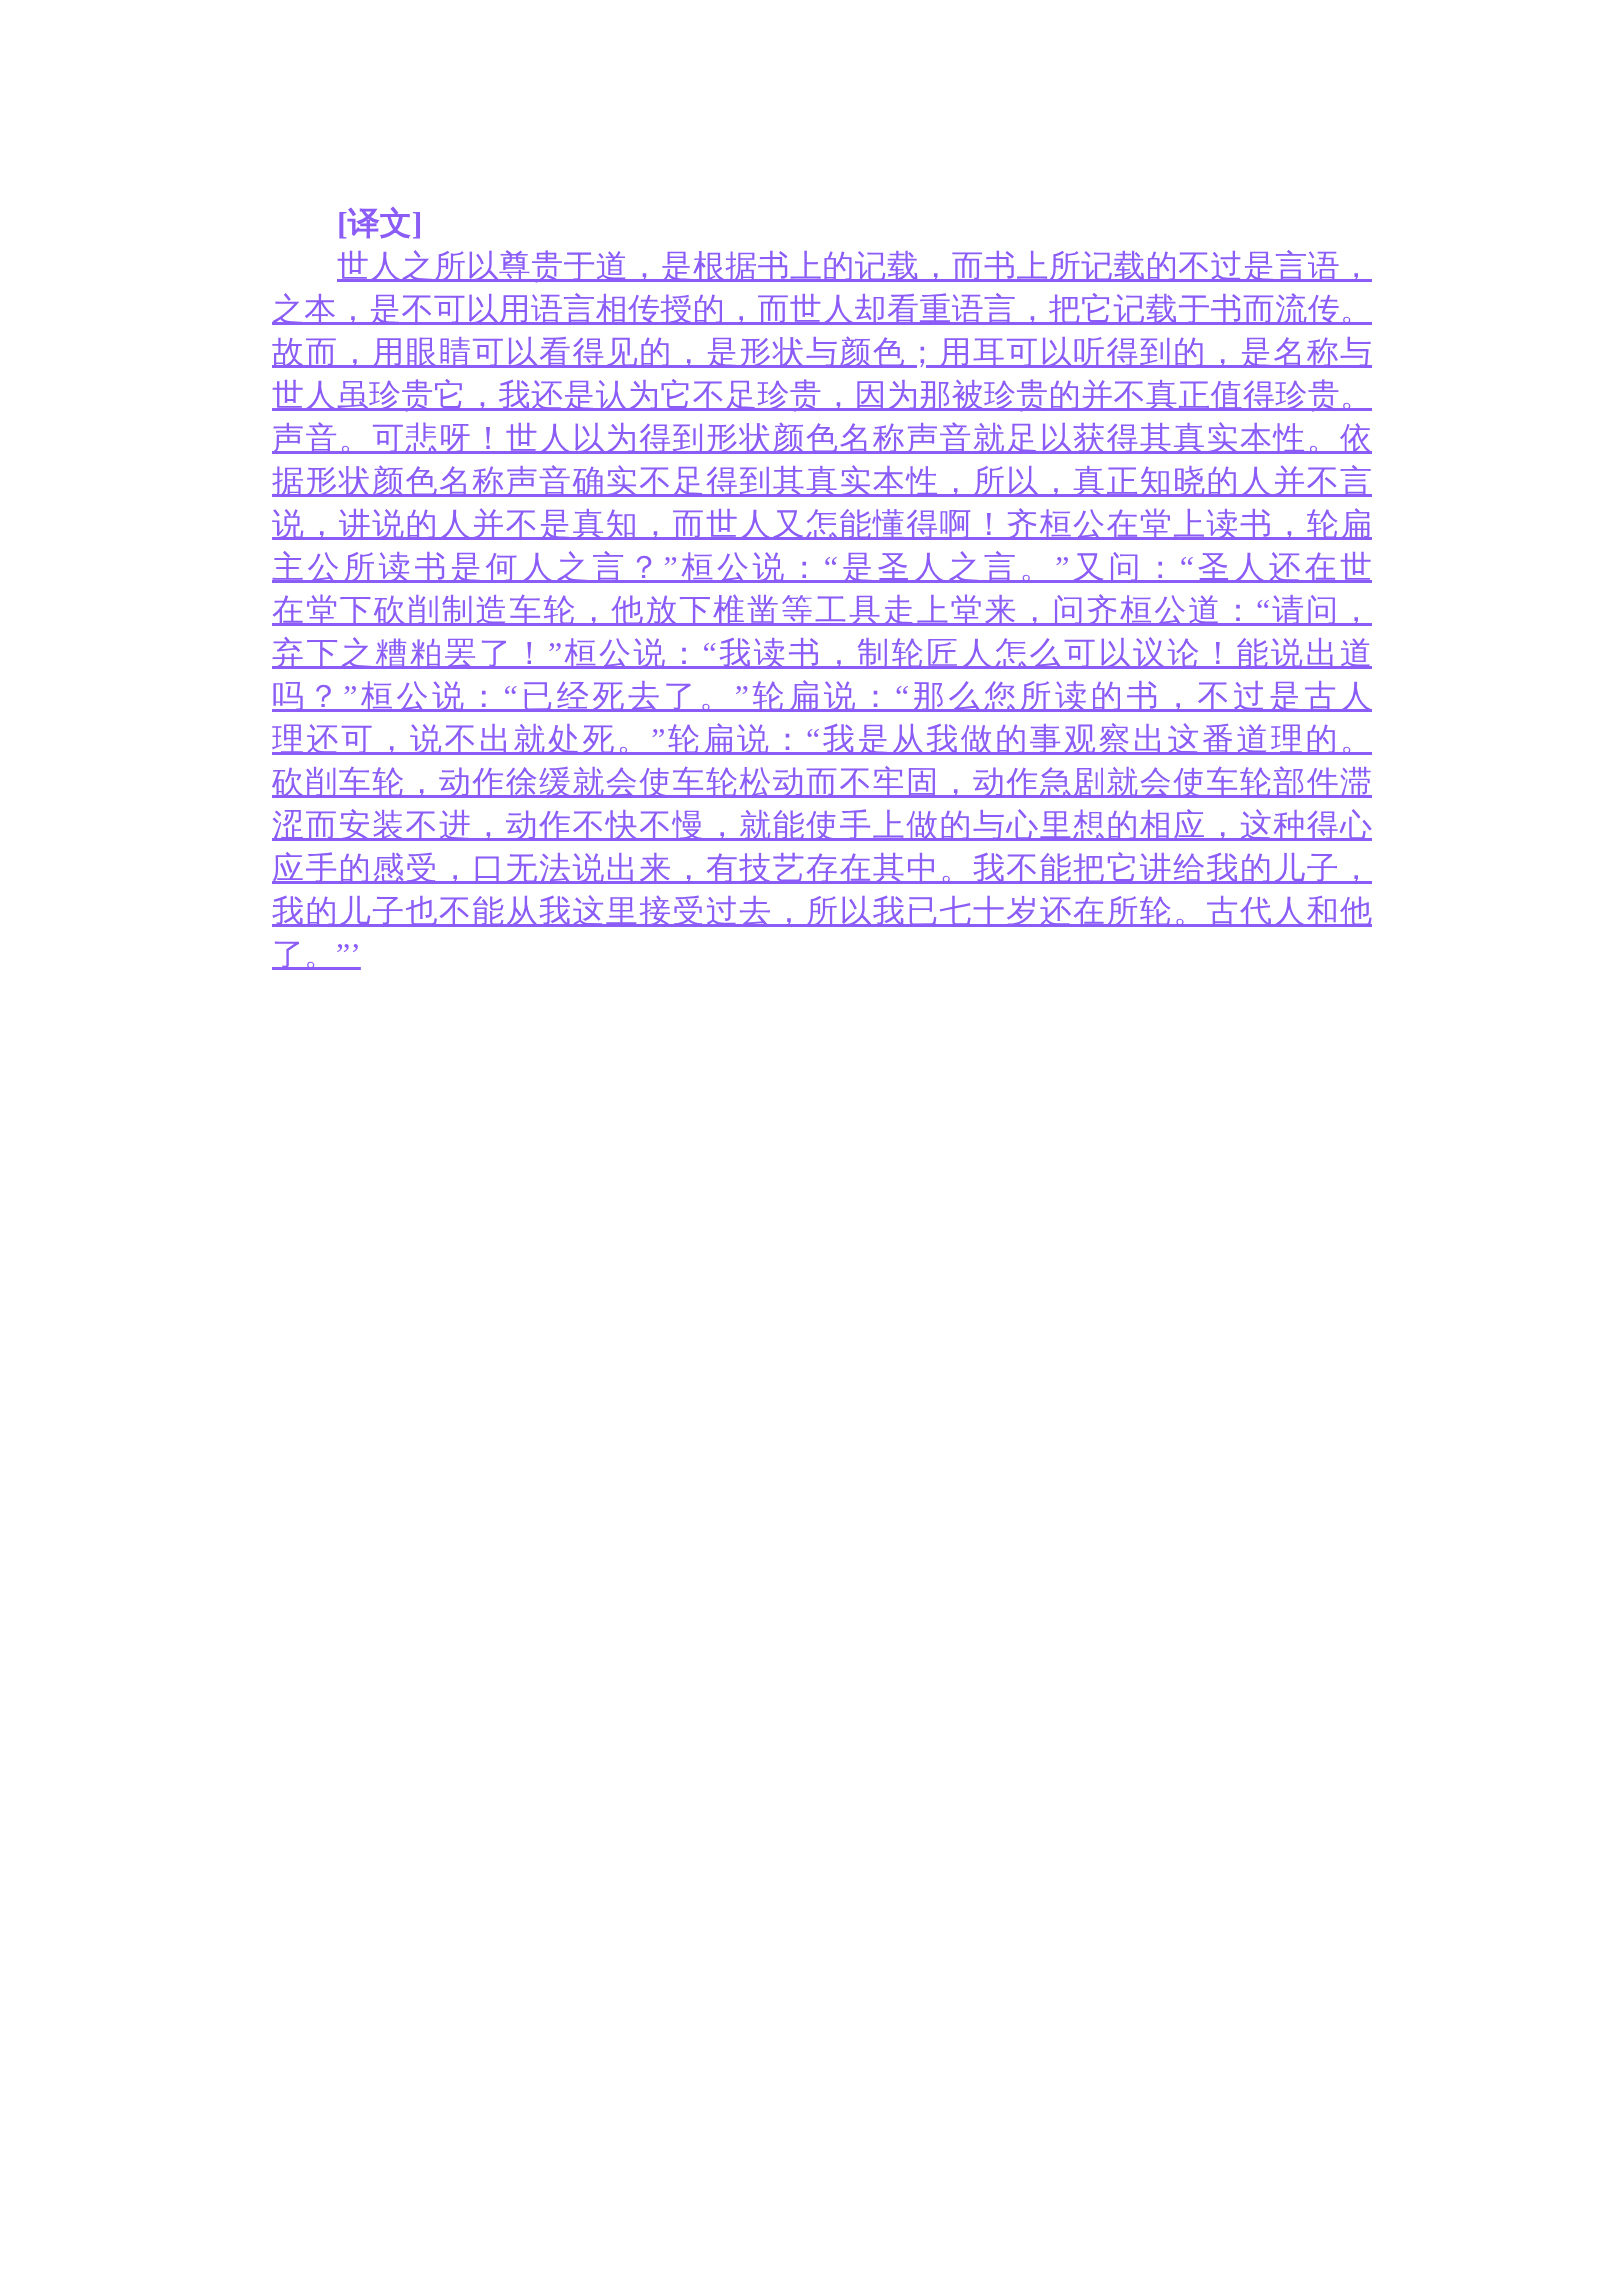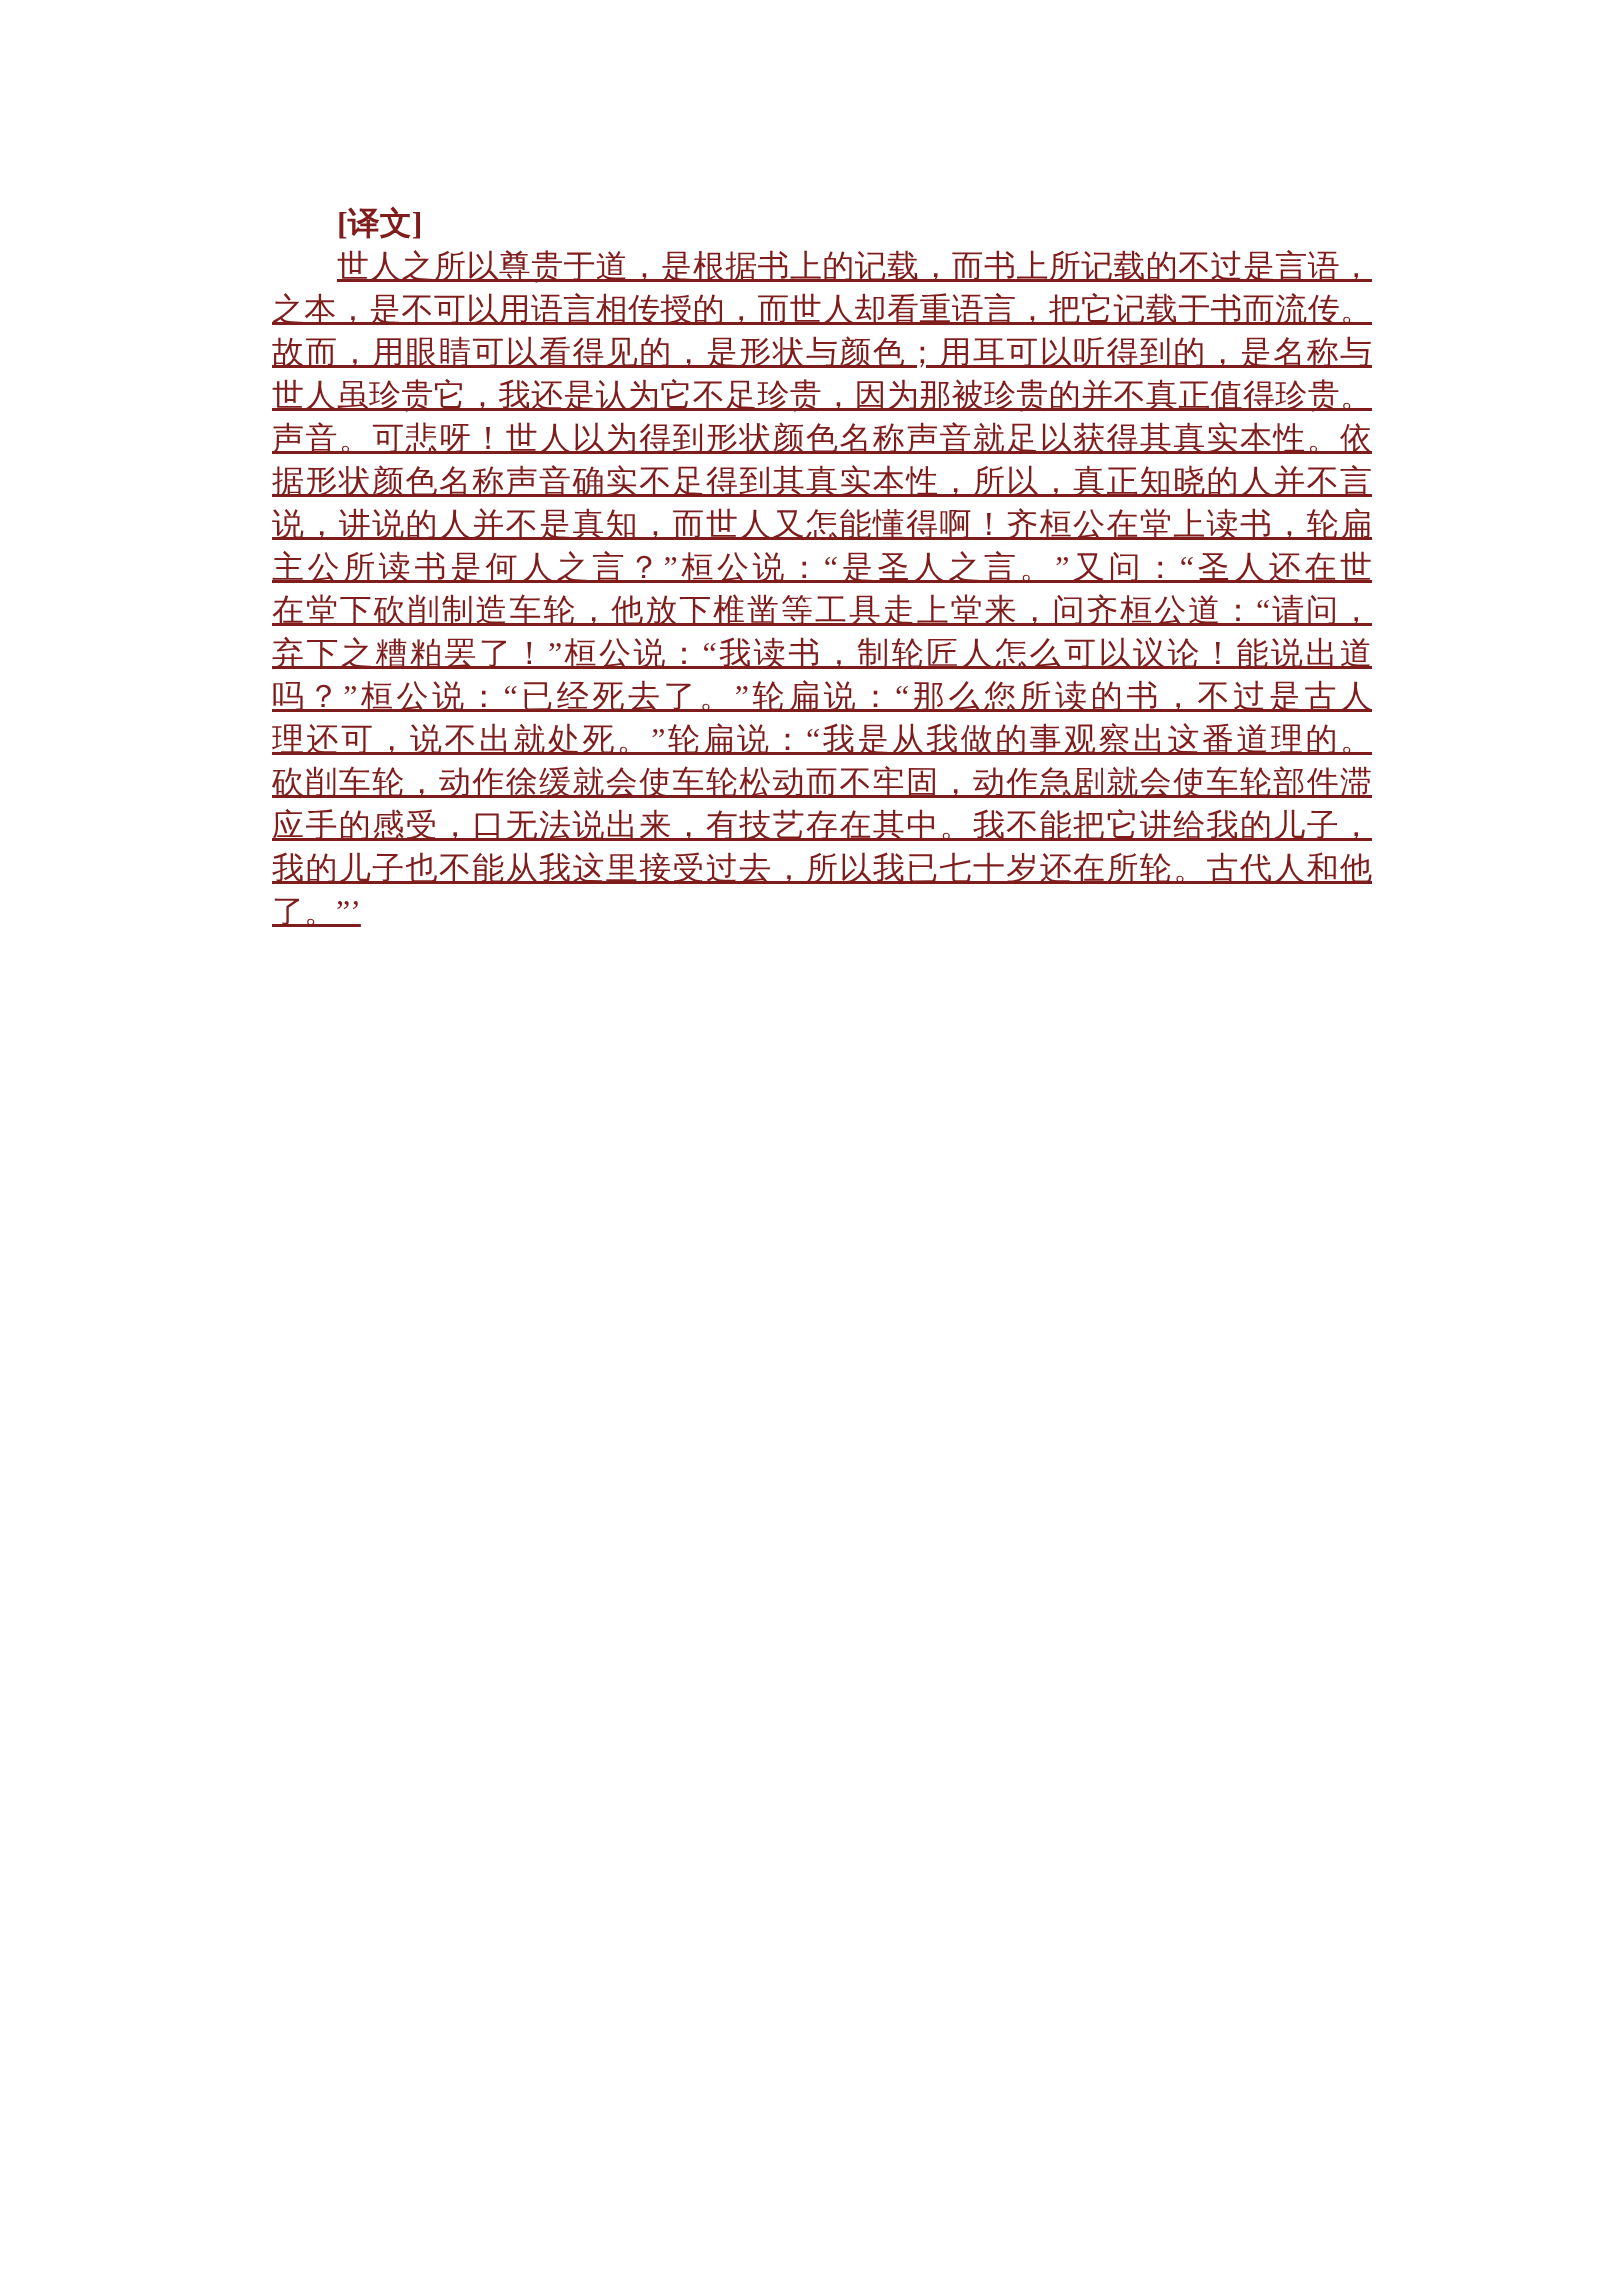--- a/index.html
+++ b/index.html
@@ -15,21 +15,21 @@
     overflow: hidden;
     font-family: "Liberation Serif", "DejaVu Serif", serif;
   }
   .text-block {
     position: absolute;
     left: 272px;
     top: 202px;
     width: 1100px;
     font-size: 32px;
     line-height: 43px;
-    color: #7f1d1d;
+    color: #8b5cf6;
     letter-spacing: 0;
   }
   .section-label {
     font-weight: bold;
     text-indent: 65px;
     text-align: left;
     white-space: nowrap;
   }
   .para-line {
     text-align: justify;
@@ -58,19 +58,20 @@
         <div class="para-line">世人虽珍贵它，我还是认为它不足珍贵，因为那被珍贵的并不真正值得珍贵。</div>
         <div class="para-line">声音。可悲呀！世人以为得到形状颜色名称声音就足以获得其真实本性。依</div>
         <div class="para-line">据形状颜色名称声音确实不足得到其真实本性，所以，真正知晓的人并不言</div>
         <div class="para-line">说，讲说的人并不是真知，而世人又怎能懂得啊！齐桓公在堂上读书，轮扁</div>
         <div class="para-line">主公所读书是何人之言？”桓公说：“是圣人之言。”又问：“圣人还在世</div>
         <div class="para-line">在堂下砍削制造车轮，他放下椎凿等工具走上堂来，问齐桓公道：“请问，</div>
         <div class="para-line">弃下之糟粕罢了！”桓公说：“我读书，制轮匠人怎么可以议论！能说出道</div>
         <div class="para-line">吗？”桓公说：“已经死去了。”轮扁说：“那么您所读的书，不过是古人</div>
         <div class="para-line">理还可，说不出就处死。”轮扁说：“我是从我做的事观察出这番道理的。</div>
         <div class="para-line">砍削车轮，动作徐缓就会使车轮松动而不牢固，动作急剧就会使车轮部件滞</div>
+        <div class="para-line">涩而安装不进，动作不快不慢，就能使手上做的与心里想的相应，这种得心</div>
         <div class="para-line">应手的感受，口无法说出来，有技艺存在其中。我不能把它讲给我的儿子，</div>
         <div class="para-line">我的儿子也不能从我这里接受过去，所以我已七十岁还在所轮。古代人和他</div>
         <div class="para-line last">了。”’</div>
       </div>
   </div>
 </div>
 
 
 </body></html>

